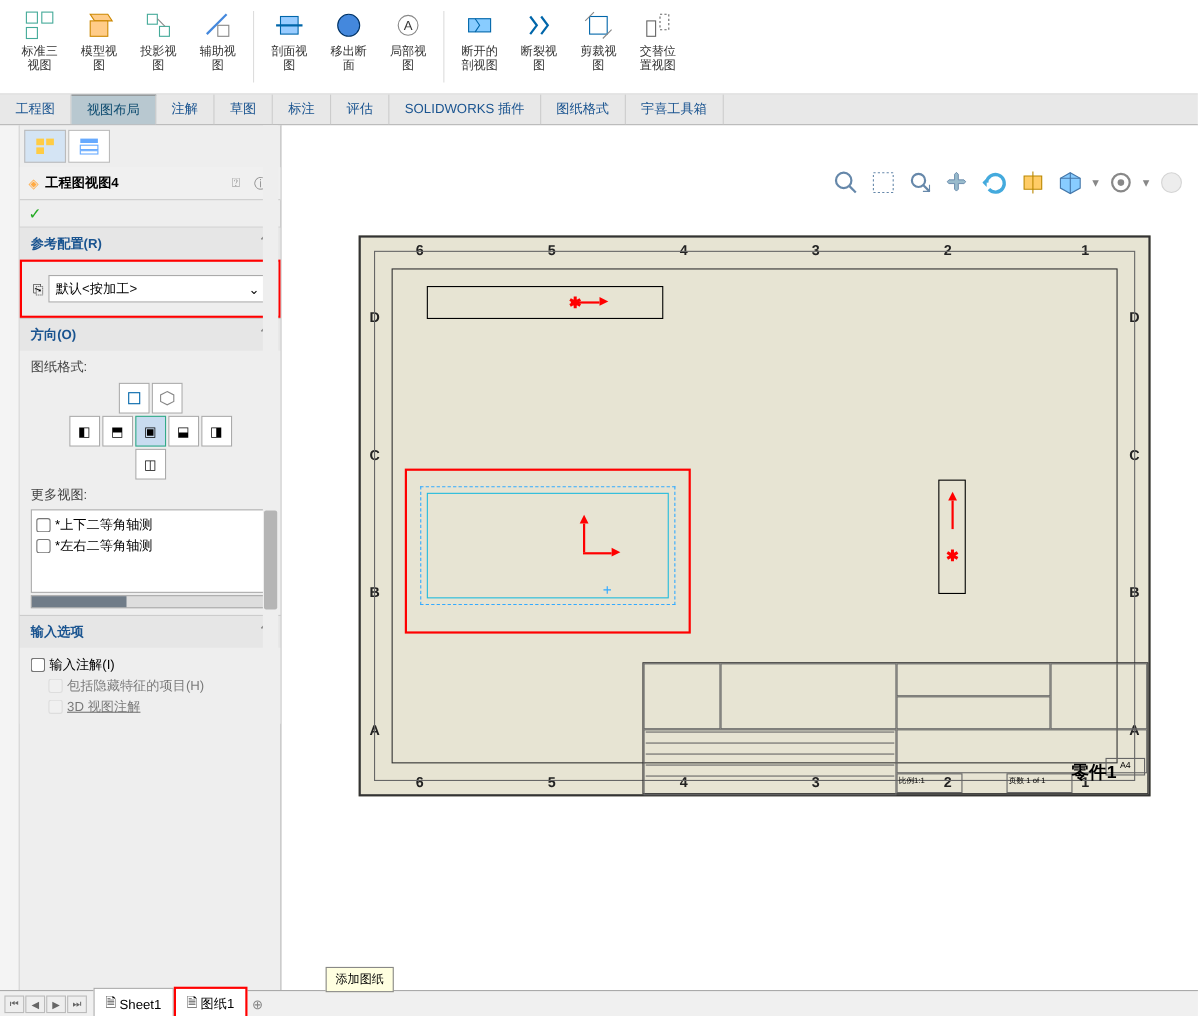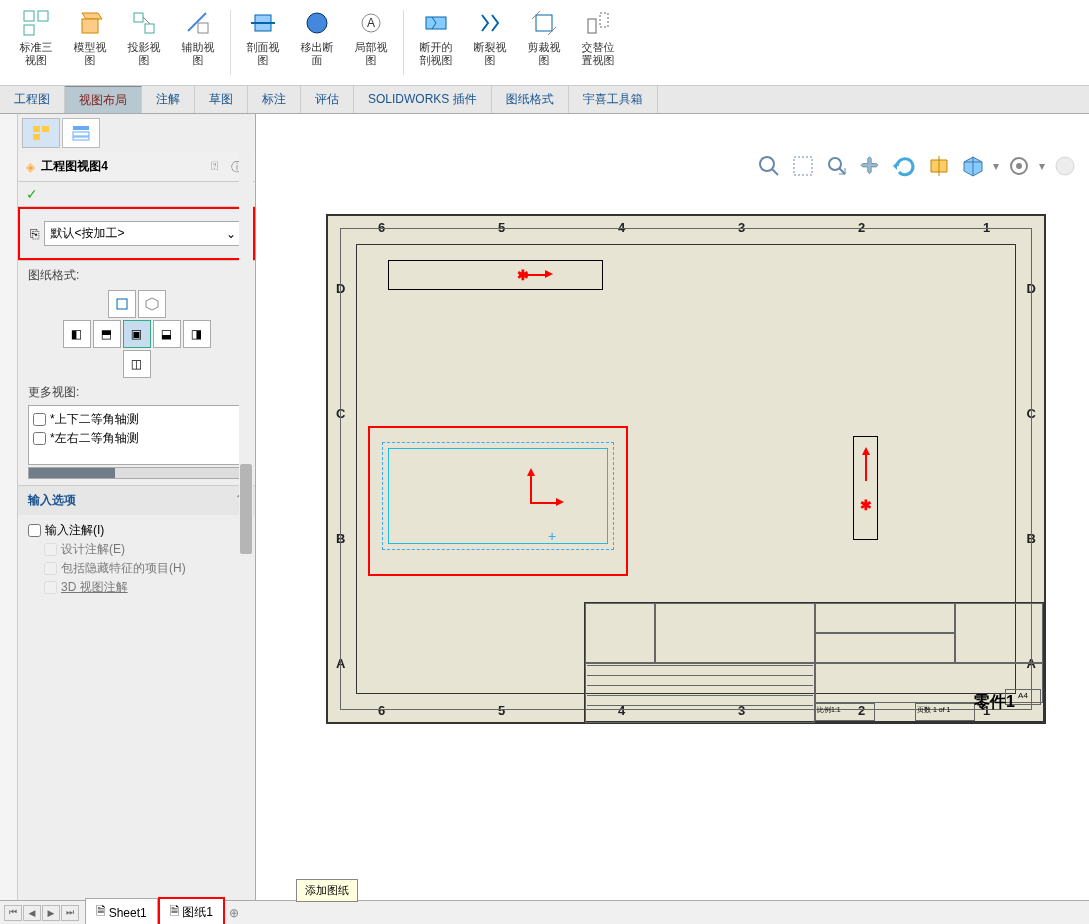--- a/index.html
+++ b/index.html
@@ -8,21 +8,21 @@
 
 .ribbon { display: flex; gap: 2px; padding: 5px 10px; background: #fff; border-bottom: 1px solid #ccc; height: 86px; }
 .ribbon-item { display: flex; flex-direction: column; align-items: center; justify-content: flex-start; width: 52px; cursor: pointer; padding: 2px; }
 .ribbon-icon { width: 32px; height: 32px; margin-bottom: 2px; display: flex; align-items: center; justify-content: center; }
 .ribbon-label { font-size: 11px; text-align: center; color: #333; line-height: 1.2; }
 .ribbon-sep { width: 1px; background: #ddd; margin: 5px 4px; }
 
 
 .tabs-bar { display: flex; background: #e8e8e8; border-bottom: 1px solid #aaa; height: 28px; }
 .tab { padding: 5px 14px; font-size: 12px; color: #1a5490; cursor: pointer; border-right: 1px solid #ccc; }
-.tab.active { background: #b8c8d0; color: #7f1d1d; border-top: 1px solid #888; }
+.tab.active { background: #b8c8d0; color: #0c4a6e; border-top: 1px solid #888; }
 .ruler-top { flex: 1; background: #f4f4f4; font-size: 9px; color: #888; position: relative; border-left: 1px solid #999; }
 
 
 .main { display: flex; height: calc(100% - 114px - 24px); }
 .ruler-left { width: 18px; background: #f4f4f4; border-right: 1px solid #ccc; }
 
 
 .side-panel { width: 238px; background: #eee; border-right: 1px solid #aaa; display: flex; flex-direction: column; }
 .panel-top-icons { padding: 4px; display: flex; gap: 2px; }
 .icon-btn { width: 38px; height: 30px; border: 1px solid #bbb; background: #fff; display: flex; align-items: center; justify-content: center; cursor: pointer; }
@@ -42,21 +42,21 @@
 
 .config-row { display: flex; align-items: center; gap: 4px; }
 .config-select { flex: 1; border: 1px solid #aaa; background: #fff; padding: 3px 6px; font-size: 12px; display: flex; justify-content: space-between; align-items: center; cursor: pointer; }
 .red-highlight { border: 2px solid #f00 !important; }
 
 .sub-label { color: #444; margin-bottom: 4px; }
 .view-grid { display: flex; flex-wrap: wrap; gap: 2px; justify-content: center; }
 .view-btn { width: 28px; height: 28px; border: 1px solid #aaa; background: #fff; cursor: pointer; display: flex; align-items: center; justify-content: center; }
 .view-btn.sel { background: #c8dcf0; border-color: #3a8; }
 
-.list-box { border: 1px solid #aaa; background: #fff; padding: 4px; height: 60px; overflow: auto; }
+.list-box { border: 1px solid #aaa; background: #fff; padding: 4px; height: 76px; overflow: auto; }
 .list-item { display: flex; align-items: center; gap: 4px; padding: 1px 0; }
 .list-item input { margin: 0; }
 
 .scroll-bar { height: 12px; background: #ddd; border: 1px solid #aaa; margin-top: 2px; }
 .scroll-thumb { height: 100%; width: 40%; background: #707c88; }
 
 
 .canvas-wrap { flex: 1; background: #fff; position: relative; overflow: hidden; }
 .canvas-toolbar { position: absolute; top: 38px; right: 10px; display: flex; gap: 6px; align-items: center; }
 .tool-icon { width: 28px; height: 28px; cursor: pointer; display: flex; align-items: center; justify-content: center; }
@@ -243,32 +243,40 @@
       <span style="margin-right:6px;color:#fa4;">◈</span>
       <span class="panel-title">工程图视图4</span>
       <div class="help-icons">
         <span class="small-icon">⍰</span>
         <span class="small-icon">ⓘ</span>
       </div>
     </div>
     <div class="check-ok">✓</div>
 
     <div class="panel-section">
+      <div class="section-head">
+        <span>参考配置(R)</span>
+        <span class="chevron">⌃</span>
+      </div>
       <div class="section-body red-highlight" style="padding:12px 10px;">
         <div class="config-row">
           <span>⎘</span>
           <div class="config-select">
             <span>默认&lt;按加工&gt;</span>
             <span>⌄</span>
           </div>
         </div>
       </div>
     </div>
 
     <div class="panel-section">
+      <div class="section-head">
+        <span>方向(O)</span>
+        <span class="chevron">⌃</span>
+      </div>
       <div class="section-body">
         <div class="sub-label">图纸格式:</div>
         <div class="view-grid" style="margin:6px 0;">
           <div style="width:100%;display:flex;justify-content:center;gap:2px;">
             <div class="view-btn">
                 <svg width="16" height="16">
                   <rect x="3" y="3" width="10" height="10" fill="none" stroke="#06a"></rect>
                 </svg>
               </div>
             <div class="view-btn">
@@ -311,24 +319,20 @@
         <span>输入选项</span>
         <span class="chevron">⌃</span>
       </div>
       <div class="section-body">
         <div class="list-item">
             <input type="checkbox" style="">
             <span>输入注解(I)</span>
           </div>
         <div class="list-item" style="opacity:.5;padding-left:16px;">
             <input type="checkbox" disabled="" style="">
-            <span>设计注解(E)</span>
-          </div>
-        <div class="list-item" style="opacity:.5;padding-left:16px;">
-            <input type="checkbox" disabled="" style="">
             <span>包括隐藏特征的项目(H)</span>
           </div>
         <div class="list-item" style="opacity:.5;padding-left:16px;text-decoration:underline;">
             <input type="checkbox" disabled="" style="">
             <span>3D 视图注解</span>
           </div>
       </div>
     </div>
 
     <div class="panel-scroll">

